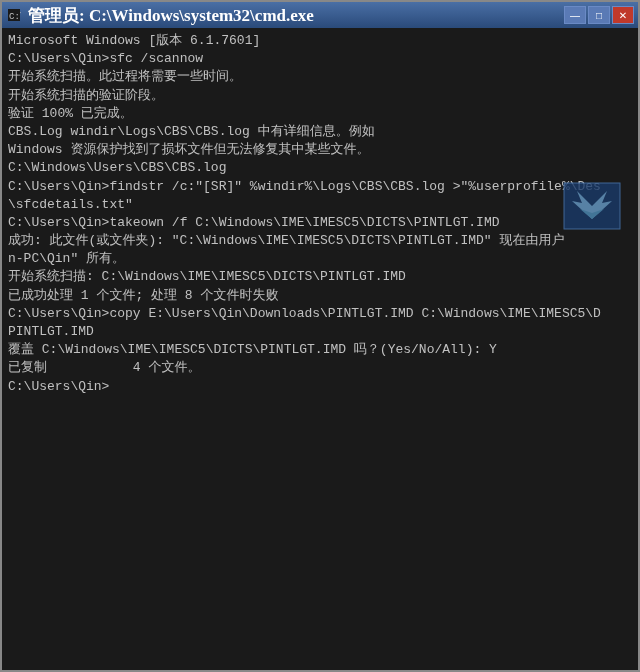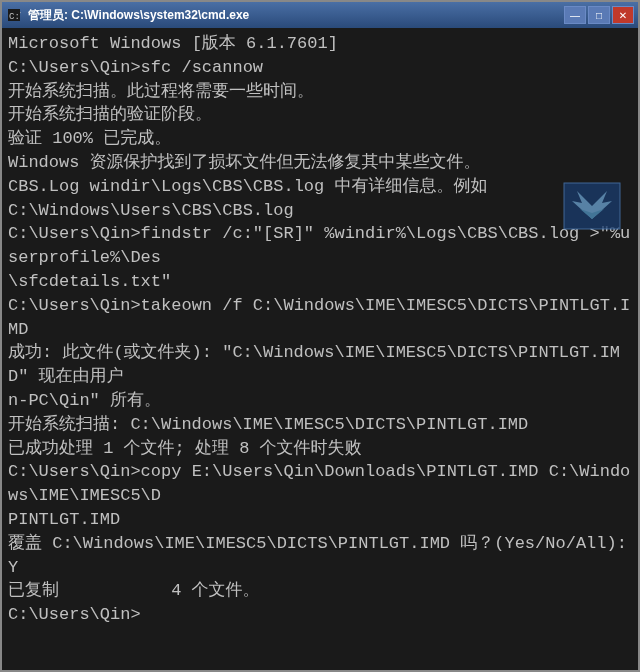--- a/index.html
+++ b/index.html
@@ -39,22 +39,22 @@
     .title-icon {
       width: 16px;
       height: 16px;
       display: flex;
       align-items: center;
       justify-content: center;
     }
 
     .title-text {
       color: white;
-      font-size: 12px;
-      font-family: Liberation Sans, sans-serif;
+      font-size: 17px;
+      font-family: Liberation Serif, serif;
       font-weight: bold;
       text-align: right;
     }
 
     .title-buttons {
       display: flex;
       gap: 2px;
     }
 
     .title-btn {
@@ -72,21 +72,21 @@
     }
 
     .title-btn.close {
       background: #c0392b;
     }
 
     .console {
       flex: 1;
       background: #1a1a1a;
       color: #c0c0c0;
-      font-size: 17px;
+      font-size: 13px;
       font-family: 'Courier New', Courier, monospace;
       padding: 4px 6px;
       overflow: hidden;
       line-height: 1.4;
     }
 
     .console-line {
       white-space: pre-wrap;
       word-break: break-all;
     }
@@ -128,22 +128,22 @@
 
   <div class="console" id="console-area">
   <div class="console-line">Microsoft Windows [版本 6.1.7601]</div>
       <div class="console-line"></div>
       <div class="console-line">C:\Users\Qin&gt;sfc /scannow</div>
       <div class="console-line"></div>
       <div class="console-line">开始系统扫描。此过程将需要一些时间。</div>
       <div class="console-line"></div>
       <div class="console-line">开始系统扫描的验证阶段。</div>
       <div class="console-line">验证 100% 已完成。</div>
+      <div class="console-line">CBS.Log windir\Logs\CBS\CBS.log 中有详细信息。例如</div>
       <div class="console-line">Windows 资源保护找到了损坏文件但无法修复其中某些文件。</div>
-      <div class="console-line">CBS.Log windir\Logs\CBS\CBS.log 中有详细信息。例如</div>
       <div class="console-line">C:\Windows\Users\CBS\CBS.log</div>
       <div class="console-line"></div>
       <div class="console-line">C:\Users\Qin&gt;findstr /c:"[SR]" %windir%\Logs\CBS\CBS.log &gt;"%userprofile%\Des</div>
       <div class="console-line">\sfcdetails.txt"</div>
       <div class="console-line"></div>
       <div class="console-line">C:\Users\Qin&gt;takeown /f C:\Windows\IME\IMESC5\DICTS\PINTLGT.IMD</div>
       <div class="console-line"></div>
       <div class="console-line">成功: 此文件(或文件夹): "C:\Windows\IME\IMESC5\DICTS\PINTLGT.IMD" 现在由用户</div>
       <div class="console-line">n-PC\Qin" 所有。</div>
       <div class="console-line"></div>

